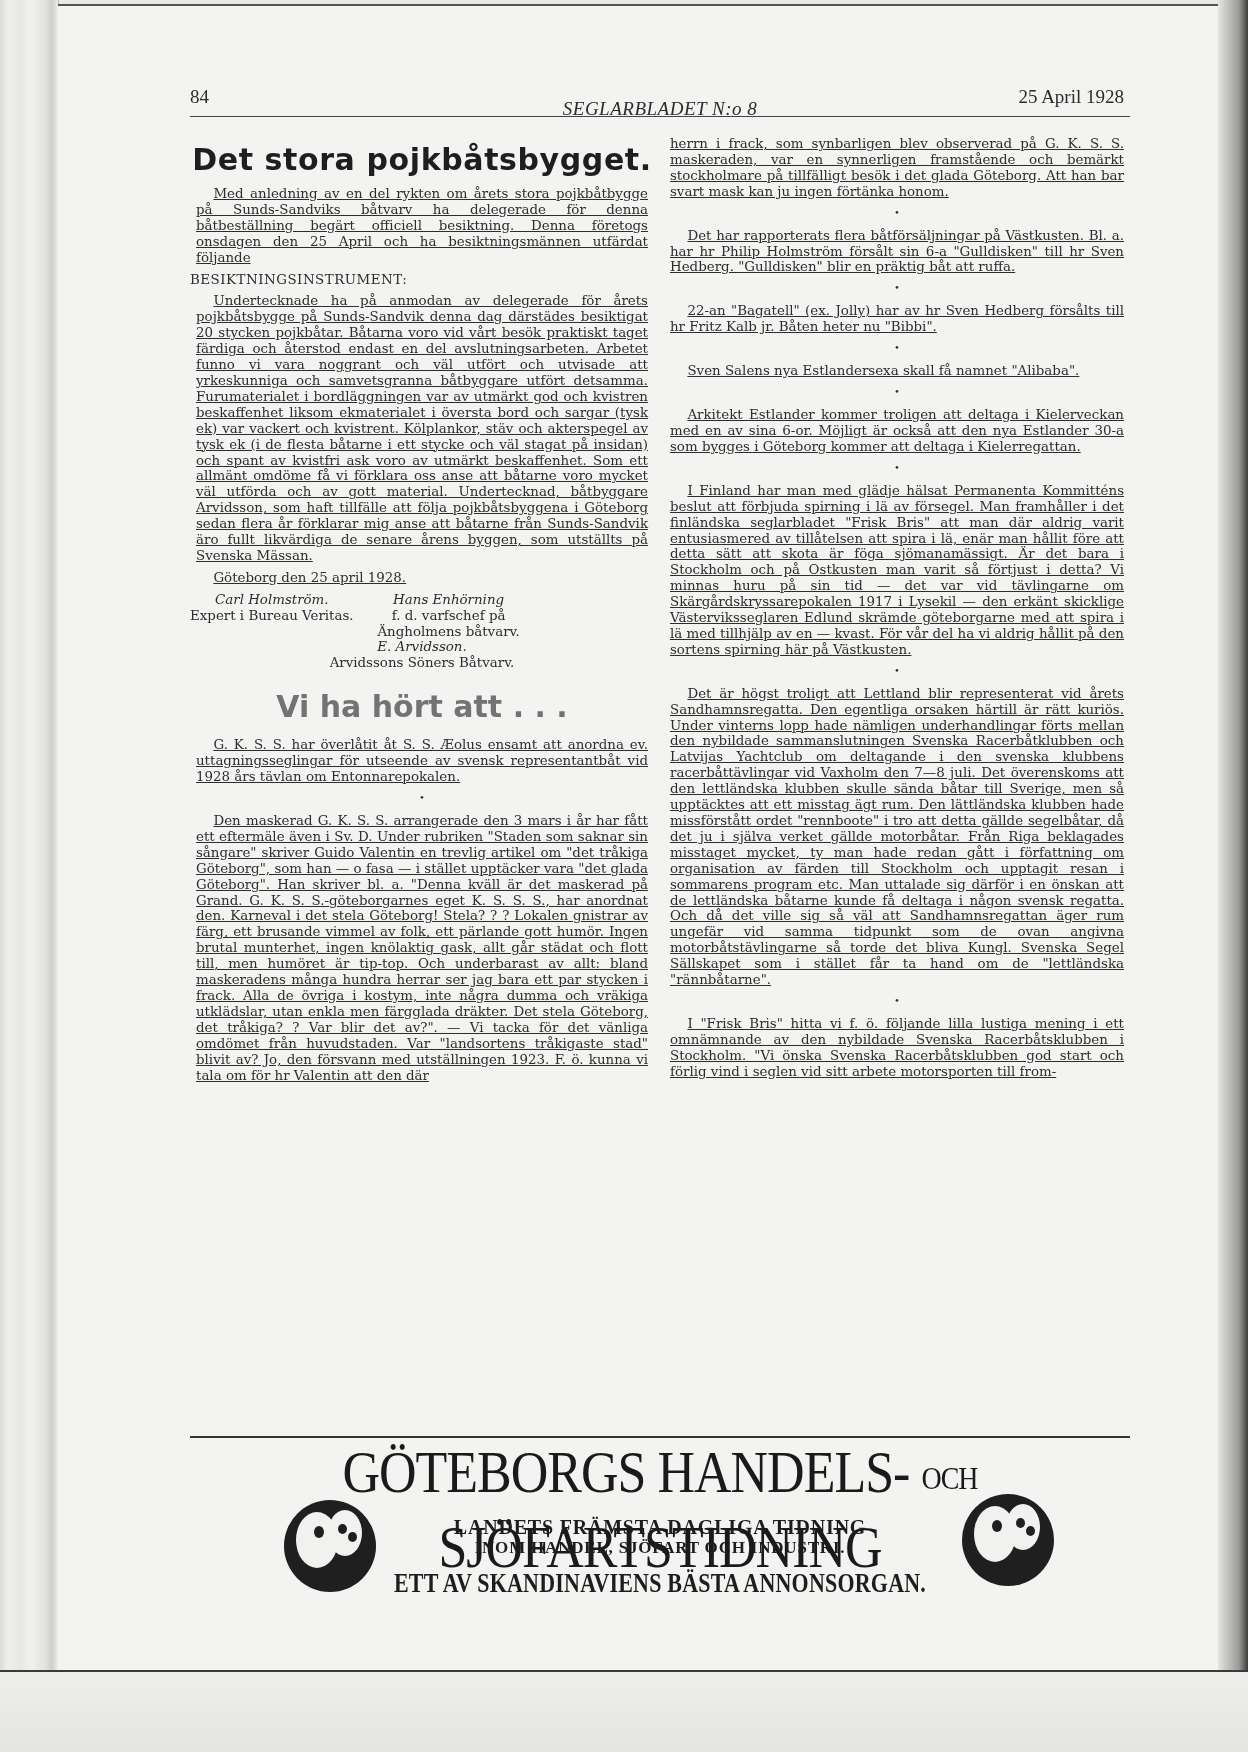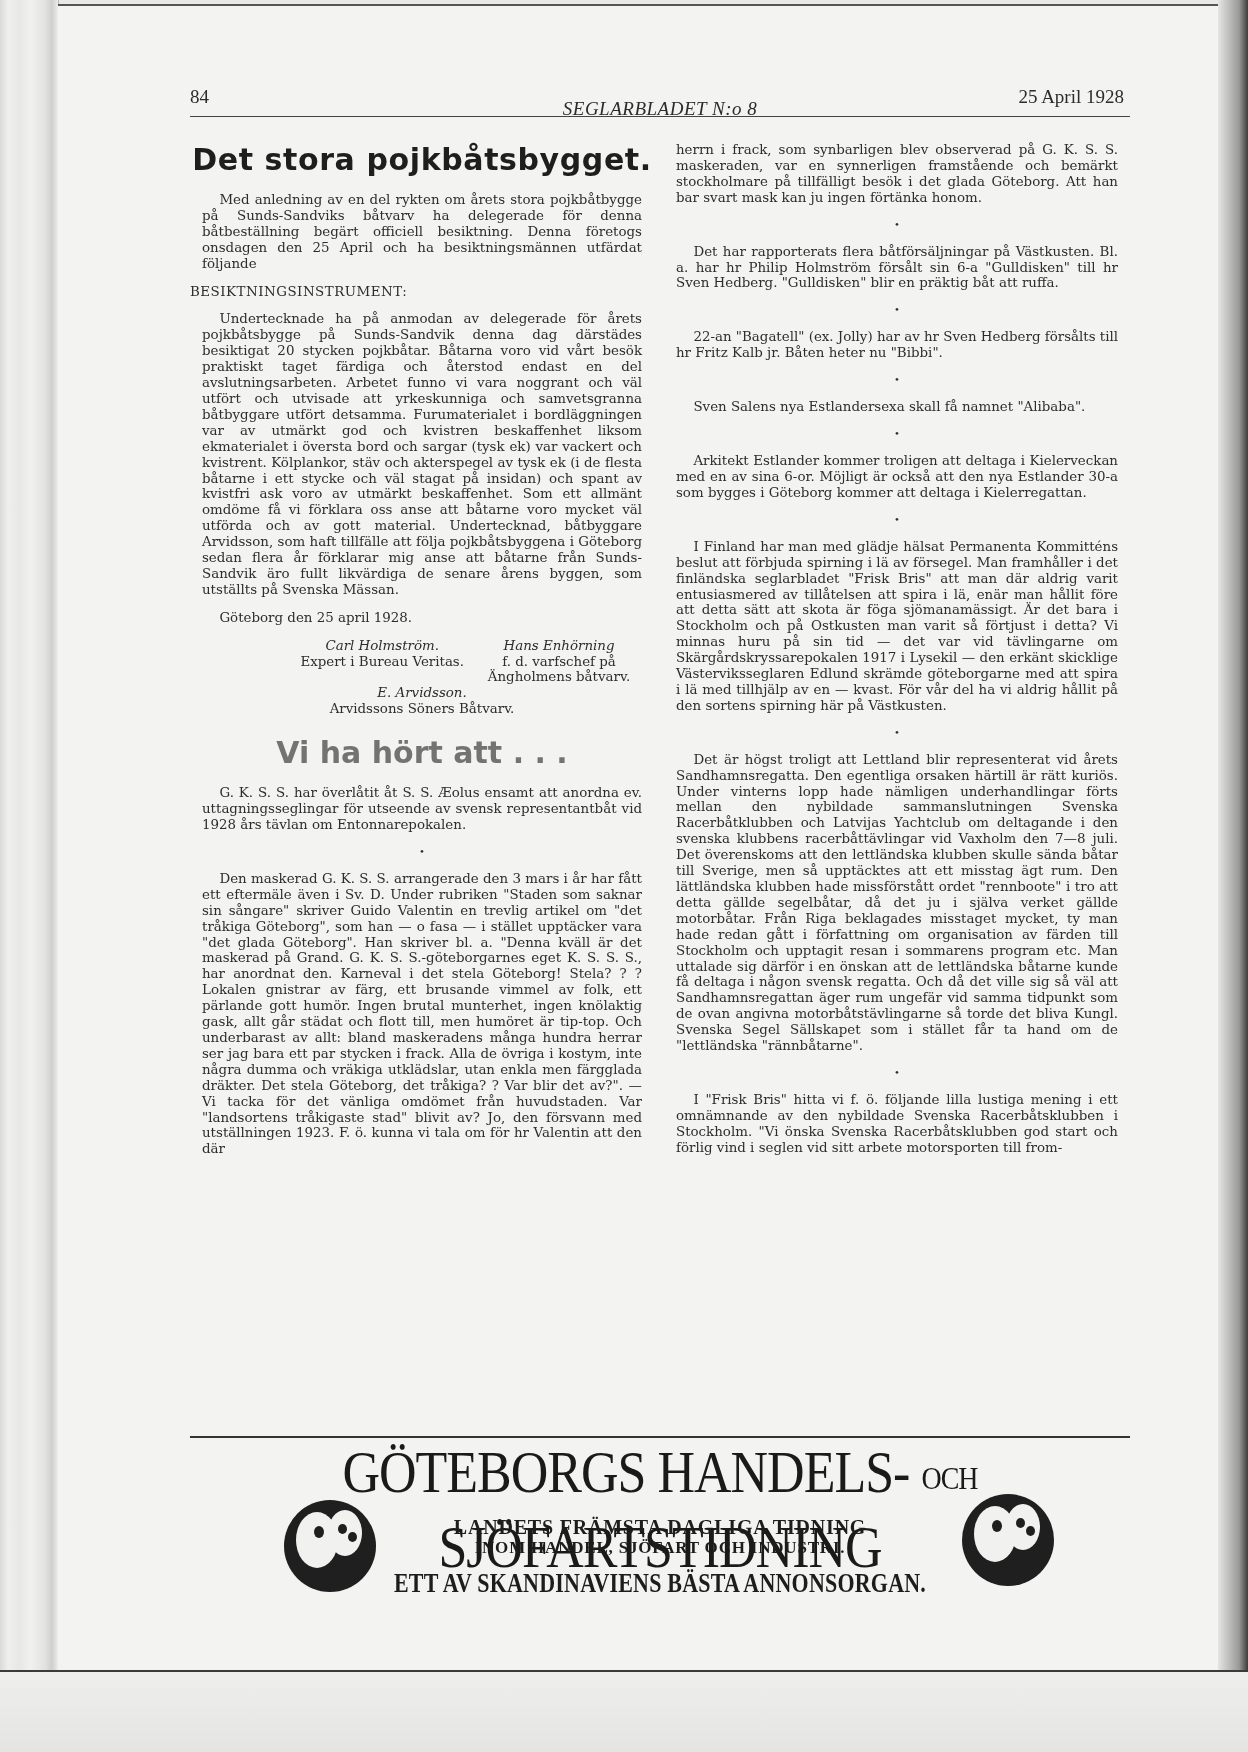--- a/index.html
+++ b/index.html
@@ -32,33 +32,33 @@
     font-family:"Liberation Serif", serif; font-size:19px; color:#2c2c2c;
   }
   .running-head .pgno { position:absolute; left:0; top:4px; }
   .running-head .pub { position:absolute; left:0; right:0; top:16px; text-align:center; font-style:italic; letter-spacing:0.5px; }
   .running-head .date { position:absolute; right:6px; top:4px; }
   .head-rule { position:absolute; left:190px; top:116px; width:940px; height:1px; background:#444; }
 
   .col { position:absolute; top:130px; font-family:"DejaVu Serif", serif; font-size:13.4px; line-height:15.9px; color:#2d2d2d; text-align:justify; }
   .col-left { left:190px; width:464px; }
   .col-right { left:664px; width:466px; }
-  .col p { margin:12px; text-indent:1.3em; }
+  .col p { margin:6px; text-indent:1.3em;text-decoration:underline; }
   .col p.noind { text-indent:0; }
   .h1 {
     font-family:"DejaVu Sans", sans-serif; font-weight:bold; font-size:30px; line-height:40px;
     margin:10px 0 6px 0; letter-spacing:0.6px; color:#1e1e1e; text-align:center;
   }
   .h2 {
     font-family:"DejaVu Sans", sans-serif; font-weight:bold; font-size:30px; line-height:40px;
     text-align:center; margin:16px 0 10px 0; color:#737373;
   }
   .subhead { text-align:left; letter-spacing:0.5px; margin:6px 0 4px 0; }
   .star { text-align:center; font-size:10px; line-height:14px; margin:4px 0 8px 0; }
-  .sig-row { display:flex; justify-content:flex-end; }
+  .sig-row { display:flex; justify-content:flex-start; }
   .sig-row > div { text-align:center; }
   .sig-name { font-style:italic; }
   .sig-center { text-align:center; }
 
   .ad-rule { position:absolute; left:190px; top:1436px; width:940px; height:2px; background:#333; }
   .ad-title {
     position:absolute; left:190px; top:1438px; width:940px; text-align:center;
     font-family:"Liberation Serif", serif; font-size:52px; line-height:60px; letter-spacing:-1px;
     color:#1a1a1a; transform:scaleY(1.15); transform-origin:top center;
   }

